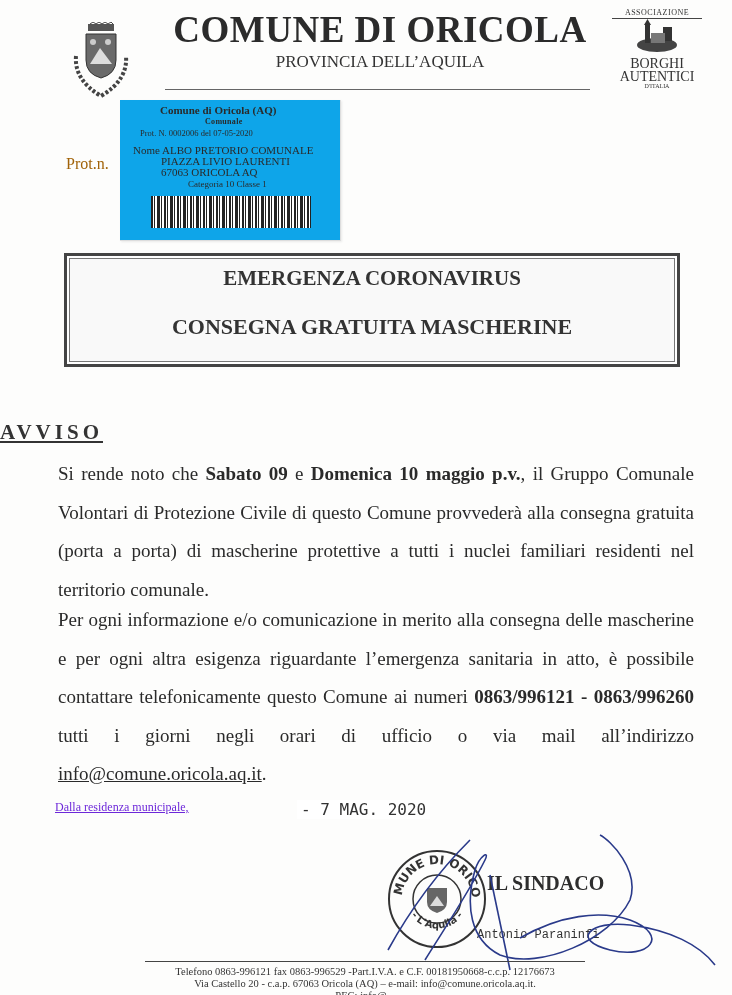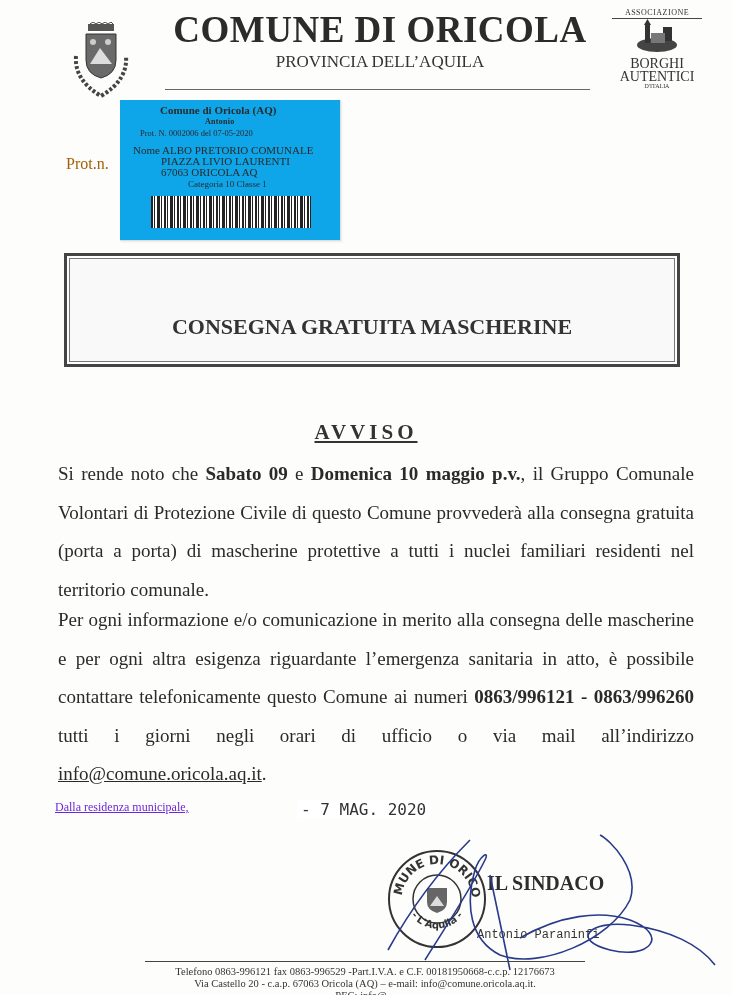--- a/index.html
+++ b/index.html
@@ -18,21 +18,21 @@
   .stamp .l2{position:absolute;left:85px;top:17px;font-size:8px;font-weight:bold;letter-spacing:0.3px;}
   .stamp .l3{position:absolute;left:20px;top:28px;font-size:8.5px;}
   .stamp .l4{position:absolute;left:13px;top:45px;font-size:11px;line-height:11px;}
   .stamp .l4 div:nth-child(2),.stamp .l4 div:nth-child(3){padding-left:28px;}
   .stamp .l5{position:absolute;left:68px;top:79px;font-size:9px;}
   .barcode{position:absolute;left:31px;top:96px;width:160px;height:32px;background:repeating-linear-gradient(90deg,#222 0 2px,#fff 2px 3px,#222 3px 4px,#fff 4px 6px,#222 6px 9px,#fff 9px 10px,#222 10px 11px,#fff 11px 13px);}
   .protn{left:66px;top:155px;font-size:16px;color:#a16207;}
   .boxed{left:64px;top:253px;width:610px;height:108px;border:3px solid #444;box-shadow:inset 0 0 0 2px #fff, inset 0 0 0 3px #777;background:#f9f9f9;}
   .boxed .b1{position:absolute;top:10px;left:0;right:0;text-align:center;font-size:21px;font-weight:bold;color:#333;}
   .boxed .b2{position:absolute;top:58px;left:0;right:0;text-align:center;font-size:22px;font-weight:bold;color:#333;}
-  .avviso{left:0;width:732px;top:420px;text-align:center;}
+  .avviso{left:0;width:732px;top:420px;}
   .avviso span{font-size:21px;font-weight:bold;letter-spacing:4px;text-decoration:underline;color:#333;}
   .para{left:58px;width:636px;font-size:19px;line-height:38.5px;text-align:justify;color:#2a2a2a;}
   .para b{color:#2a2a2a;}
   .p1{top:455px;}
   .p2{top:601px;}
   .para .email{text-decoration:underline;}
   .dalla{left:55px;top:800px;font-size:12px;color:#6d28d9;text-decoration:underline;}
   .datestamp{left:297px;top:800px;font-family:"DejaVu Sans Mono","Liberation Mono",monospace;font-size:16px;color:#333;background:#fff;padding:0 4px;}
   .seal{left:386px;top:848px;width:102px;height:102px;}
   .sindaco{left:487px;top:872px;font-size:20px;font-weight:bold;color:#2d2d2d;}
@@ -74,34 +74,35 @@
       <rect x="16" y="14" width="14" height="10" fill="#777"></rect>
     </svg>
   </div>
   <div class="name">BORGHI</div>
   <div class="name">AUTENTICI</div>
   <div class="sub">D'ITALIA</div>
 </div>
 
 <div class="abs stamp">
   <div class="l1">Comune di Oricola (AQ)</div>
-  <div class="l2">Antonio</div>
+  <div class="l2">Comunale</div>
   <div class="l3">Prot. N. 0002006 del 07-05-2020</div>
   <div class="l4">
     <div>Nome ALBO PRETORIO COMUNALE</div>
     <div>PIAZZA LIVIO LAURENTI</div>
     <div>67063 ORICOLA AQ</div>
   </div>
   <div class="l5">Categoria 10 Classe 1</div>
   <div class="barcode"></div>
 </div>
 
 <div class="abs protn">Prot.n.</div>
 
 <div class="abs boxed">
+  <div class="b1">EMERGENZA CORONAVIRUS</div>
   <div class="b2">CONSEGNA GRATUITA MASCHERINE</div>
 </div>
 
 <div class="abs avviso">
   <span>AVVISO</span>
 </div>
 
 <div class="abs para p1"><span>Si rende noto che </span><b>Sabato 09</b><span> e </span><b>Domenica 10 maggio p.v.</b><span>, il Gruppo Comunale Volontari di Protezione Civile di questo Comune provvederà alla consegna gratuita (porta a porta) di mascherine protettive a tutti i nuclei familiari residenti nel territorio comunale.</span></div>
 
 <div class="abs para p2"><span>Per ogni informazione e/o comunicazione in merito alla consegna delle mascherine e per ogni altra esigenza riguardante l’emergenza sanitaria in atto, è possibile contattare telefonicamente questo Comune ai numeri </span><b>0863/996121 - 0863/996260</b><span> tutti i giorni negli orari di ufficio o via mail all’indirizzo </span><span class="email">info@comune.oricola.aq.it</span><span>.</span></div>

